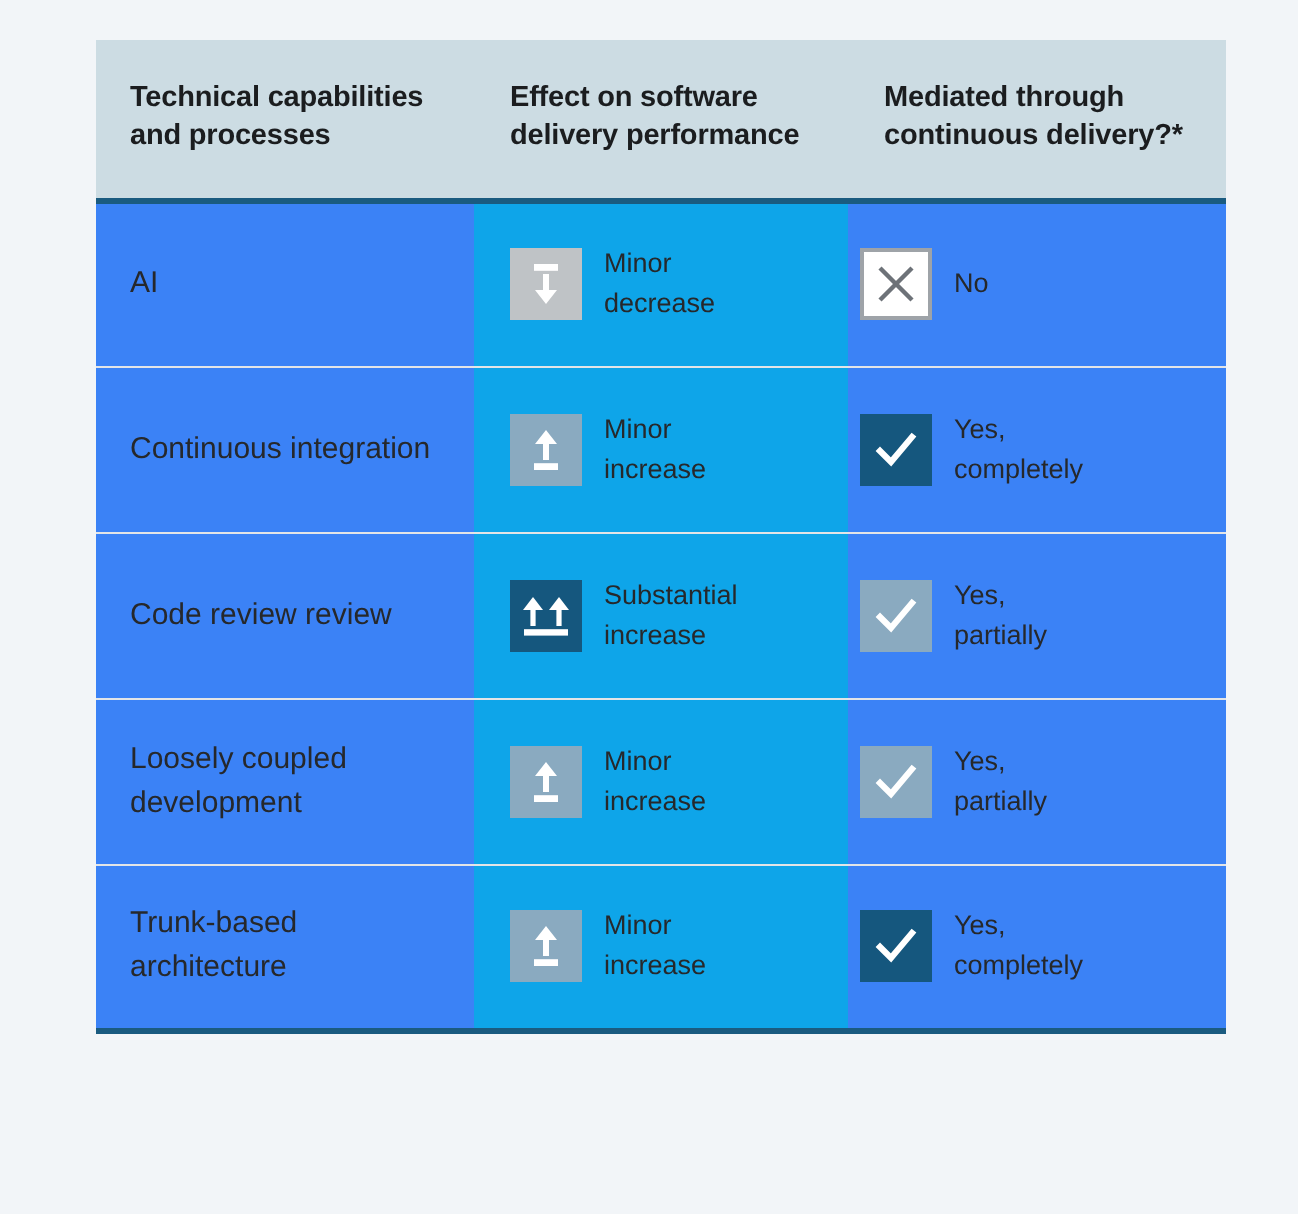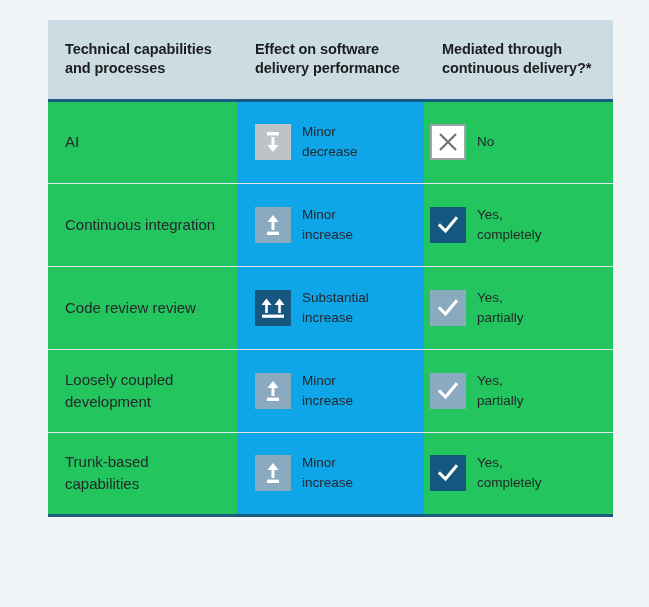--- a/index.html
+++ b/index.html
@@ -37,21 +37,21 @@
     letter-spacing:-0.1px;
     padding:20px 16px 20px 16px;
     border-bottom:3px solid #1a5b80;
   }
   thead th.col-cap  { width:189px; padding-left:17px; }
   thead th.col-eff  { width:187px; padding-left:18px; }
   thead th.col-med  { width:189px; padding-left:18px; }
 
   
   tbody td {
-    background:#22c55e;
+    background:#3b82f6;
     vertical-align:middle;
     border-bottom:1px solid #e3e5e7;
     height:83px;
     padding:0 16px;
   }
   tbody tr:last-child td { border-bottom:3px solid #1a5b80; }
 
   td.col-cap {
     font-size:15px;
     line-height:1.45;
@@ -216,21 +216,21 @@
                 <svg width="24" height="24" viewBox="0 0 24 24">
                   <polyline points="4,12.5 9.5,18 20,5.5" fill="none" stroke="#fff" stroke-width="3.1" stroke-linecap="square"></polyline>
                 </svg>
               </span>
               <span class="cell-label">Yes,
 partially</span>
             </div>
           </td>
         </tr>
         <tr>
-          <td class="col-cap">Trunk-based capabilities</td>
+          <td class="col-cap">Trunk-based architecture</td>
           <td class="col-eff">
             <div class="cell-inner">
               <span class="badge lightblue">
                 <svg width="22" height="24" viewBox="0 0 22 24">
                   <polygon points="5.5,9 16.5,9 11,2" fill="#fff"></polygon>
                   <rect x="9.5" y="7" width="3" height="10" fill="#fff"></rect>
                   <rect x="5" y="18.6" width="12" height="3.4" fill="#fff"></rect>
                 </svg>
               </span>
               <span class="cell-label">Minor

